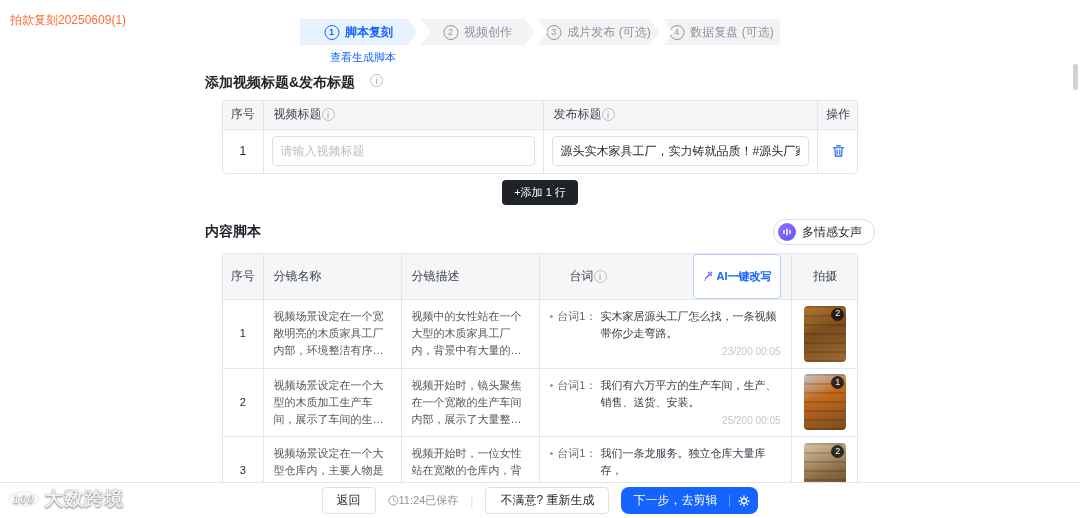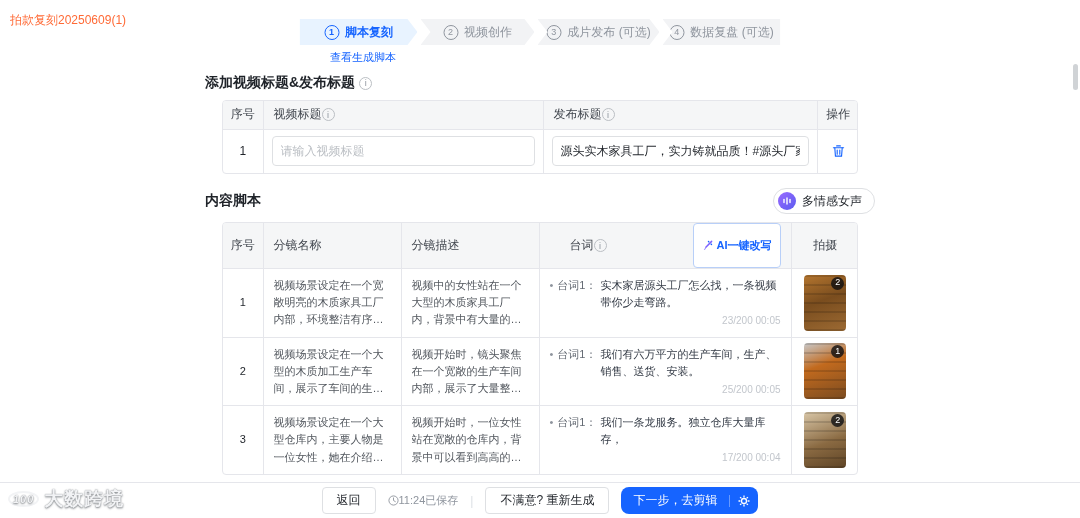--- a/index.html
+++ b/index.html
@@ -15,21 +15,21 @@
   .step.active { background:#e8f3ff; color:#1664ff; font-weight:bold; }
   .s1 { width:118px; clip-path:polygon(0 0, calc(100% - 10px) 0, 100% 50%, calc(100% - 10px) 100%, 0 100%); }
   .s2 { width:114px; clip-path:polygon(0 0, calc(100% - 10px) 0, 100% 50%, calc(100% - 10px) 100%, 0 100%, 10px 50%); }
   .s3 { width:122px; clip-path:polygon(0 0, calc(100% - 10px) 0, 100% 50%, calc(100% - 10px) 100%, 0 100%, 10px 50%); }
   .s4 { width:118px; clip-path:polygon(0 0, 100% 0, 100% 100%, 0 100%, 10px 50%); }
   .view-link { position:absolute; top:50px; left:330px; font-size:11px; color:#1664ff; text-decoration:none; cursor:pointer; }
 
   
   .content { position:absolute; top:62px; bottom:36px; left:0; right:0; background:#fff; overflow:hidden; }
   .inner { width:670px; margin:0 auto; padding-top:12px; }
-  .section-title { font-size:14px; font-weight:bold; color:#1f2329; display:flex; align-items:center; gap:4px; }
+  .section-title { font-size:14px; font-weight:bold; color:#1f2329; display:flex; align-items:flex-start; gap:15px; }
   .info-icon { width:13px; height:13px; border:1px solid #bbbfc4; border-radius:50%; color:#8f959e; font-size:9px; font-weight:normal; display:inline-flex; align-items:center; justify-content:center; font-style:normal; flex:none; }
 
   .tbl-wrap { width:636px; margin:8px 0 0 17px; border:1px solid #e5e6eb; border-radius:4px; overflow:hidden; }
   table { border-collapse:collapse; width:100%; table-layout:fixed; }
   th,td { border-right:1px solid #e5e6eb; border-bottom:1px solid #e5e6eb; font-size:12px; }
   th:last-child, td:last-child { border-right:none; }
   tr:last-child td { border-bottom:none; }
   th { background:#f5f6f7; height:28px; font-weight:normal; color:#41464e; text-align:left; padding:0 10px; }
   th.center, td.center { text-align:center; padding:0; }
   .hdr-flex { display:flex; align-items:center; }
@@ -157,20 +157,23 @@
                     <path d="M3 3.5l.7 9h6.6l.7-9"></path>
                     <path d="M5.6 6v4.5M8.4 6v4.5"></path>
               </svg>
             </button>
           </td>
         </tr>
       </tbody>
         </table>
     </div>
 
+    <div class="add-row-wrap">
+      <button class="add-row">+添加 1 行</button>
+    </div>
 
     <div class="sec2-head">
       <div class="section-title">
         <span>内容脚本</span>
       </div>
       <button class="voice-btn">
         <span class="voice-icon">
           <svg width="10" height="10" viewBox="0 0 10 10">
               <g stroke="#fff" stroke-width="1.4" stroke-linecap="round">
                 <line x1="2" y1="3.5" x2="2" y2="6.5"></line>

